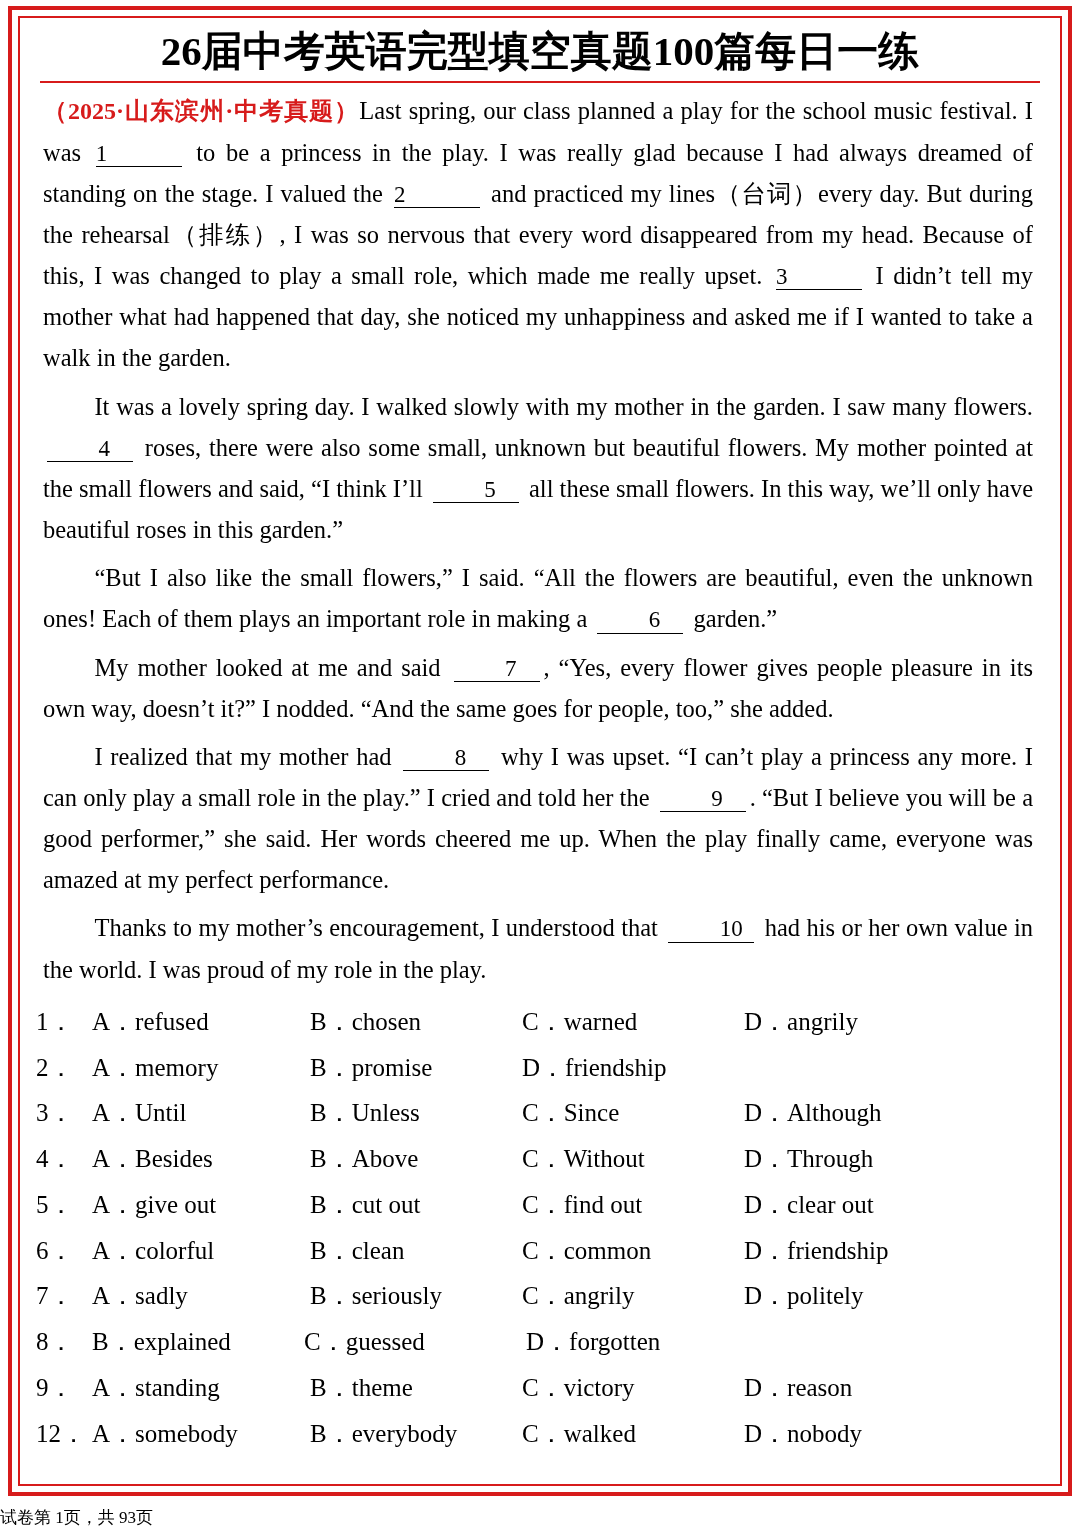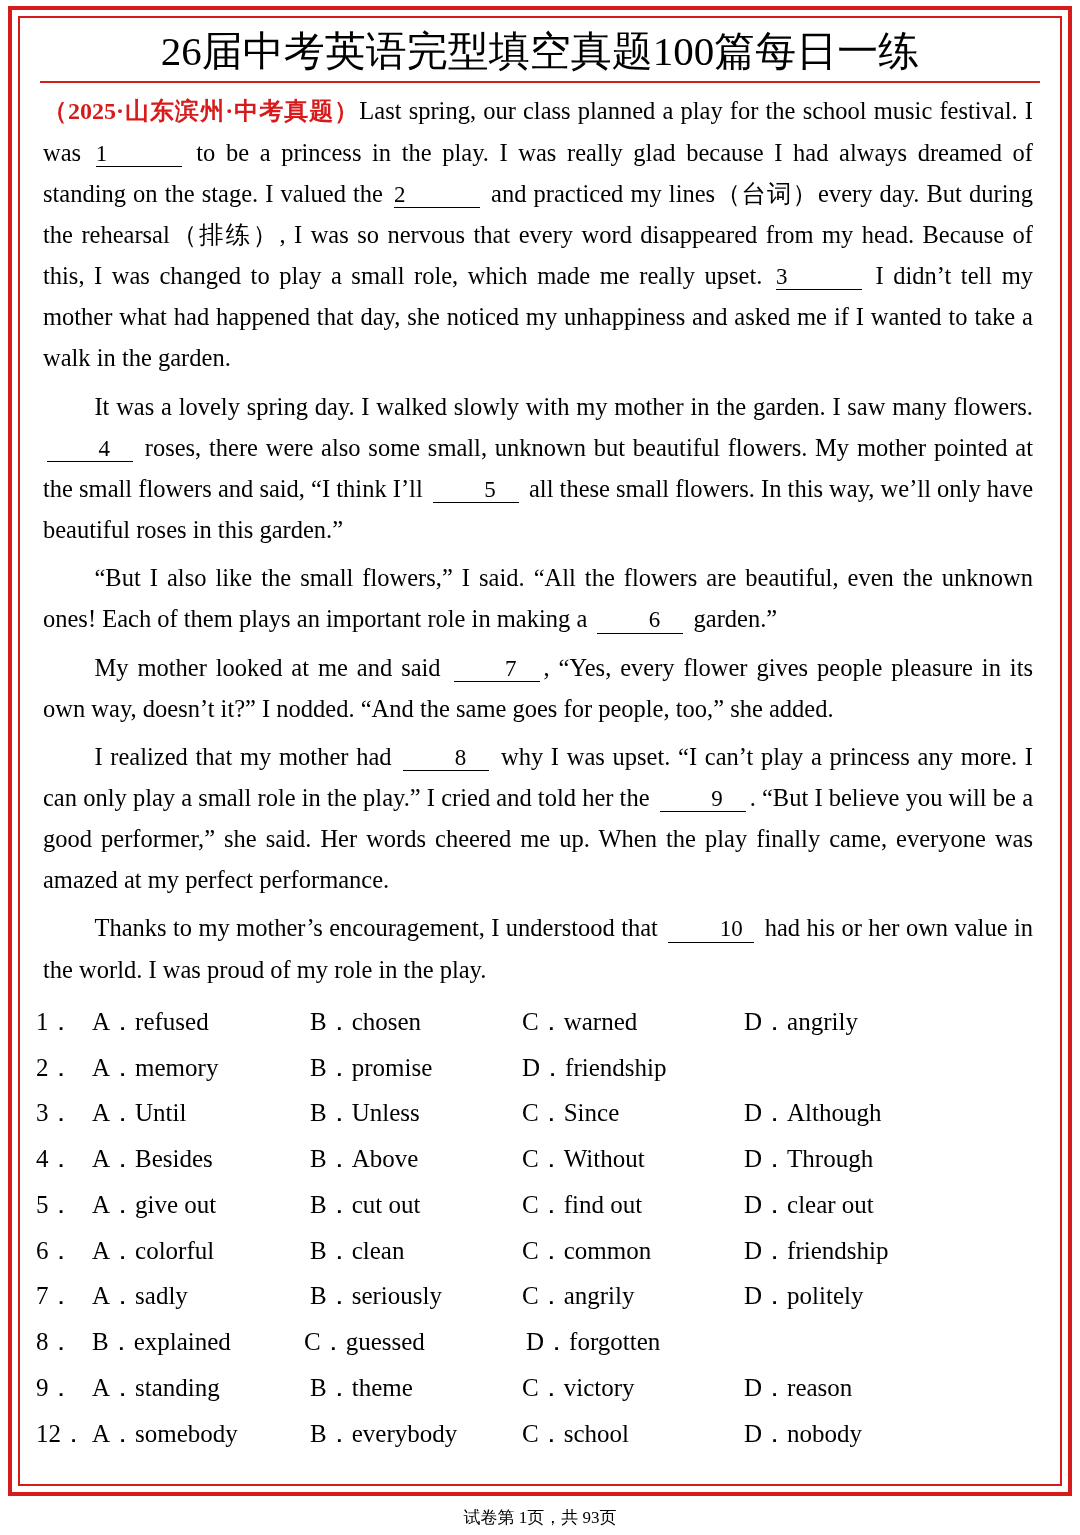--- a/index.html
+++ b/index.html
@@ -41,21 +41,21 @@
   }
   .content {
     position: absolute;
     left: 36px;
     top: 24px;
     width: 1008px;
     box-sizing: border-box;
   }
   .title {
     font-family: "Liberation Serif", serif;
-    font-weight: normal;
+    font-weight: bold;
     font-size: 41px;
     letter-spacing: 0px;
     text-align: center;
     white-space: nowrap;
     line-height: 1.35;
     margin: 0 0 2px 0;
   }
   .title-rule {
     border-bottom: 2px solid #d71b1b;
     width: 1000px;
@@ -112,21 +112,20 @@
   .opt-a { width: 218px; flex: 0 0 218px; }
   .opt-b { width: 212px; flex: 0 0 212px; }
   .opt-c { width: 222px; flex: 0 0 222px; }
   .opt-d { flex: 0 0 auto; }
   .opt-letter { display: inline-block; min-width: 37px; }
   .footer {
     position: absolute;
     left: 0;
     top: 1506px;
     width: 1080px;
-    text-align: center;
     font-size: 17px;
     font-family: "Liberation Serif", serif;
   }
 </style>
 </head>
 <body>
 
 <div class="page">
   <div class="outer-border"></div>
   <div class="inner-border"></div>
@@ -203,20 +202,20 @@
           <span class="q-num">9．</span>
           <span class="opt opt-a"><span class="opt-letter">A．</span><span>standing</span></span>
           <span class="opt opt-b"><span class="opt-letter">B．</span><span>theme</span></span>
           <span class="opt opt-c"><span class="opt-letter">C．</span><span>victory</span></span>
           <span class="opt opt-d"><span class="opt-letter">D．</span><span>reason</span></span>
         </div>
         <div class="opt-row">
           <span class="q-num">12．</span>
           <span class="opt opt-a"><span class="opt-letter">A．</span><span>somebody</span></span>
           <span class="opt opt-b"><span class="opt-letter">B．</span><span>everybody</span></span>
-          <span class="opt opt-c"><span class="opt-letter">C．</span><span>school</span></span>
+          <span class="opt opt-c"><span class="opt-letter">C．</span><span>walked</span></span>
           <span class="opt opt-d"><span class="opt-letter">D．</span><span>nobody</span></span>
         </div>
       </div>
   </div>
 
   <div class="footer">试卷第 1页，共 93页</div>
 </div>
 
 </body></html>

